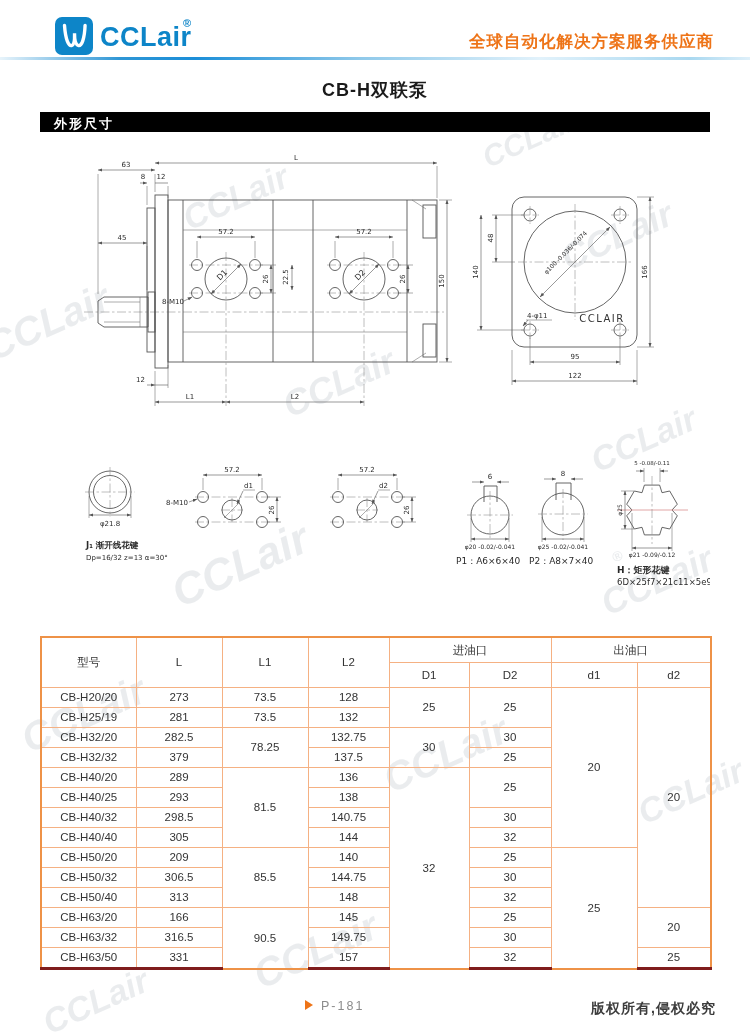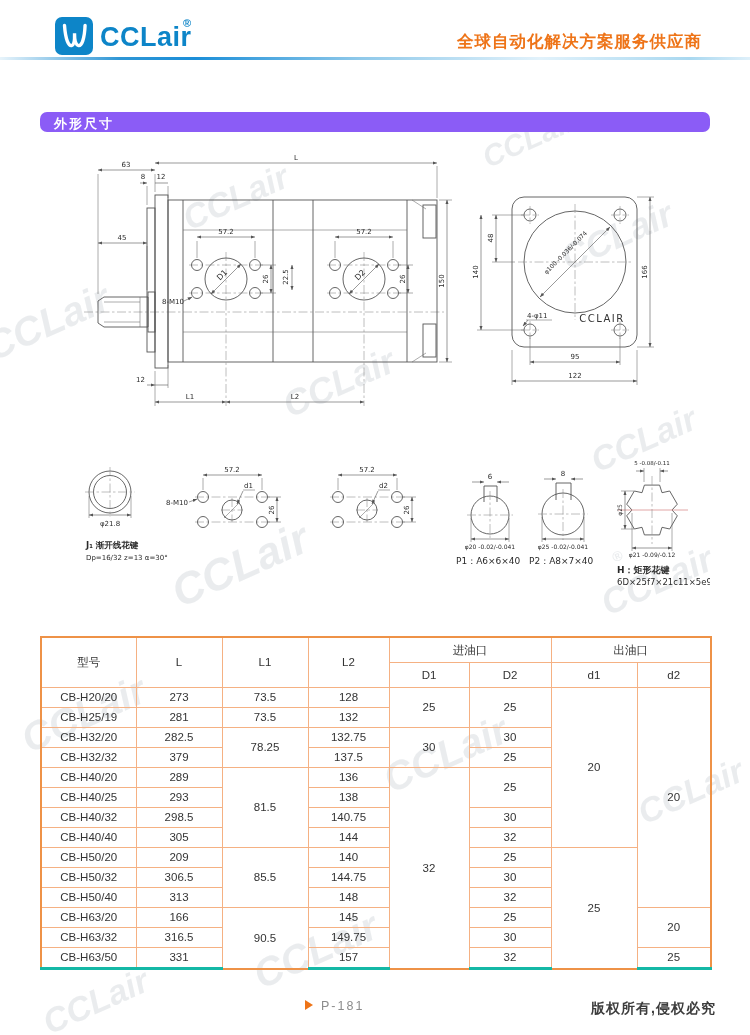--- a/index.html
+++ b/index.html
@@ -2,44 +2,44 @@
 <html lang="zh"><head>
 <meta charset="utf-8">
 <style>
   html,body{margin:0;padding:0;background:#fff;}
   .page{position:relative;width:750px;height:1035px;background:#fff;overflow:hidden;
         font-family:"Liberation Sans","DejaVu Sans",sans-serif;color:#333;}
   
   .logo-box{position:absolute;left:55px;top:17px;width:38px;height:38px;background:#0d85c8;border-radius:7px;}
   .logo-text{position:absolute;left:100px;top:22px;font-size:27px;font-weight:bold;color:#0d85c8;letter-spacing:.5px;}
   .logo-reg{position:absolute;left:183px;top:17px;font-size:11px;color:#0d85c8;font-weight:bold;}
-  .slogan{position:absolute;right:48px;top:31px;font-size:16.5px;font-weight:bold;color:#ee7418;letter-spacing:1px;}
+  .slogan{position:absolute;right:36px;top:31px;font-size:16.5px;font-weight:bold;color:#ee7418;letter-spacing:1px;}
   .hdr-line{position:absolute;left:0;top:57px;width:750px;height:3px;
     background:linear-gradient(90deg,#e8f4fb 0%,#2e96d5 16%,#1b8ed8 26%,#8fc9ea 48%,#e2f2fb 72%,#a9d8f0 92%,#dff0fa 100%);}
   .doc-title{position:absolute;left:0;top:78px;width:750px;text-align:center;font-size:18px;font-weight:bold;color:#1a1a1a;letter-spacing:1px;}
-  .section-bar{position:absolute;left:40px;top:112px;width:670px;height:20px;background:#8b5cf6;border-radius:7px;}
+  .section-bar{position:absolute;left:40px;top:112px;width:670px;height:20px;background:#000000;}
   .section-bar span{display:block;padding:3px 0 0 14px;color:#fff;font-size:13px;font-weight:bold;letter-spacing:2px;}
   
   .draw-wrap{position:absolute;left:40px;top:150px;width:670px;height:445px;}
   svg .ln{stroke:#555;fill:none;stroke-width:.9;}
   svg .th{stroke:#666;fill:none;stroke-width:.55;}
   svg .dm{stroke:#555;fill:none;stroke-width:.6;}
   svg .cl{stroke:#8a8a8a;fill:none;stroke-width:.55;stroke-dasharray:9 2.5 2.5 2.5;}
   svg .red{stroke:#d98f8f;fill:none;stroke-width:.8;}
   svg text{font-size:8px;fill:#2a2a2a;font-family:"DejaVu Sans",sans-serif;}
   svg .t7{font-size:7px;} svg .t6{font-size:6px;} svg .t55{font-size:5.5px;}
   svg .t8{font-size:8.5px;} svg .cap9{font-size:9px;} svg .brand{font-size:10px;letter-spacing:1.5px;fill:#333;}
   
   .spec-table{position:absolute;left:40px;top:636px;width:670px;border-collapse:collapse;
     font-size:11.5px;color:#333;table-layout:fixed;}
   .spec-table th,.spec-table td{border:1px solid #f5b183;text-align:center;font-weight:normal;
     padding:2px 1px;height:15px;line-height:1.25;background:transparent;}
   .spec-table{border:2px solid #ee9247;}
   .spec-table thead th{height:20px;}
-  .spec-table tbody tr:last-child td{border-bottom:3px solid #14b8a6;margin-top:7px;}
+  .spec-table tbody tr:last-child td{border-bottom:3px solid #7f1d1d;margin-top:7px;}
   
   .pageno{position:absolute;left:305px;top:999px;font-size:12.5px;color:#8c8c8c;letter-spacing:2px;}
   .pageno .tri{display:inline-block;width:0;height:0;border-left:8px solid #ee7418;
     border-top:5px solid transparent;border-bottom:5px solid transparent;margin-right:8px;}
   .copyright{position:absolute;right:34px;top:1000px;font-size:14px;font-weight:bold;color:#3c3c3c;letter-spacing:1px;}
   
   .wm{position:absolute;color:#d2d7db;opacity:.45;font-weight:bold;font-style:italic;
       transform:rotate(-24deg);pointer-events:none;white-space:nowrap;}
 </style>
 </head>
@@ -66,20 +66,21 @@
   <div class="logo-box">
     <svg width="38" height="38" viewBox="0 0 36 36">
       <path d="M9,8 C10,22 13,28 16,27 C19,26 18.5,19 18.5,15.5 C18.5,19 19,26 22,27 C25.5,28 28,20 28.5,8" fill="none" stroke="#fff" stroke-width="3.2" stroke-linecap="round"></path>
     </svg>
   </div>
   <div class="logo-text">CCLair</div>
   <div class="logo-reg">®</div>
   <div class="slogan">全球自动化解决方案服务供应商</div>
   <div class="hdr-line"></div>
 
+  <div class="doc-title">CB-H双联泵</div>
   <div class="section-bar">
     <span>外形尺寸</span>
   </div>
 
   <div class="draw-wrap">
   <svg width="670" height="445" viewBox="0 0 670 445">
     <defs>
       <marker id="ar" viewBox="0 0 10 10" refX="9" refY="5" markerWidth="8" markerHeight="8" orient="auto-start-reverse">
         <path d="M0,1.6 L9.5,5 L0,8.4 z" fill="#555"></path>
       </marker>

